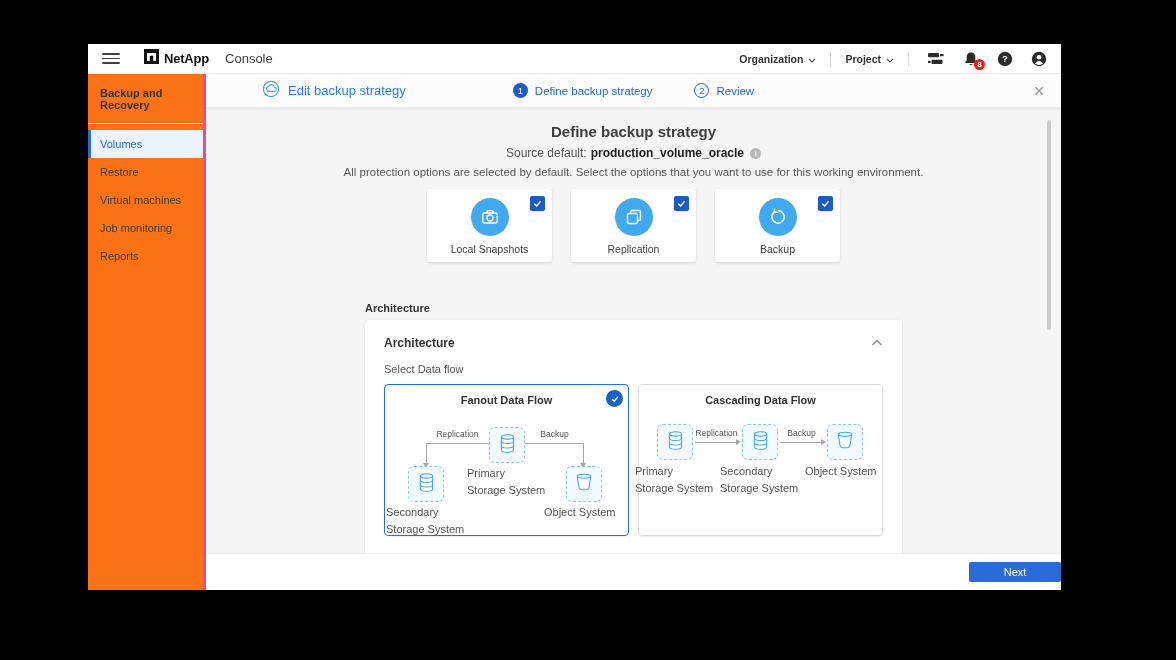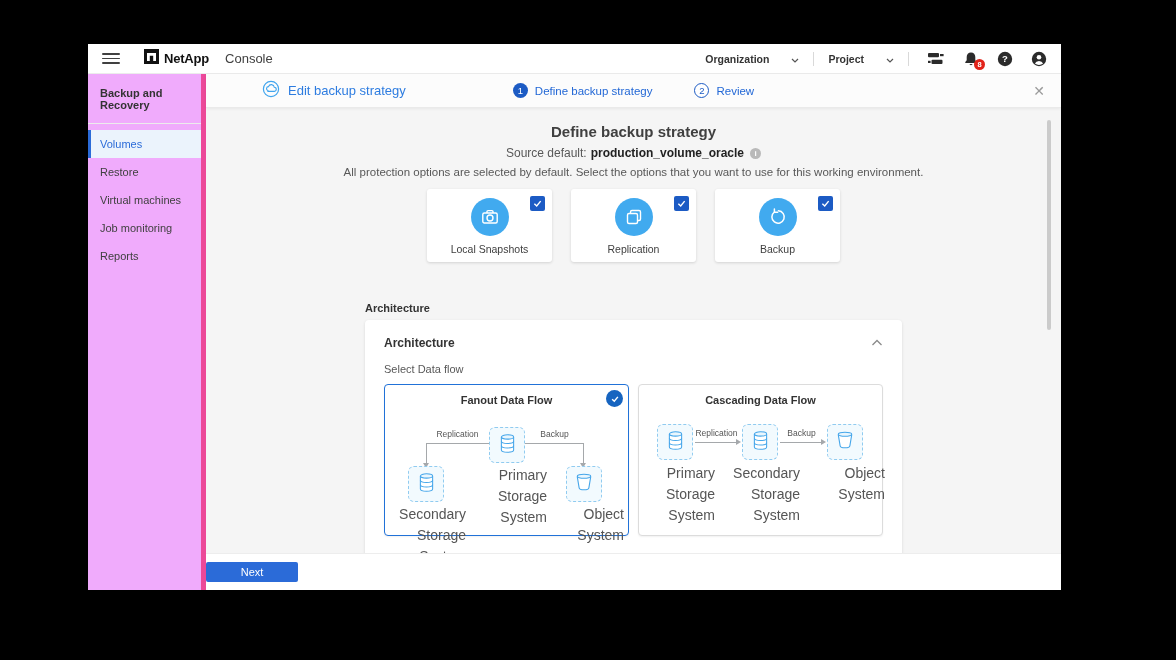--- a/index.html
+++ b/index.html
@@ -7,28 +7,28 @@
   .app { position:absolute; left:88px; top:44px; width:973px; height:546px; background:#fff; display:flex; flex-direction:column; }
 
   
   .topbar { height:30px; min-height:30px; background:#fff; border-bottom:1px solid #ececec; display:flex; align-items:center; padding:0 14px; }
   .hamburger { width:18px; height:18px; display:flex; flex-direction:column; justify-content:center; gap:3px; cursor:pointer; margin-right:24px; }
   .hamburger span { display:block; height:1.6px; background:#404040; border-radius:1px; }
   .brandwrap { display:flex; align-items:center; gap:5px; margin-right:16px; }
   .brandtext { font-size:13px; font-weight:800; color:#111; letter-spacing:-0.2px; }
   .consolelabel { font-size:13px; color:#404040; }
   .topbar-right { margin-left:auto; display:flex; align-items:center; }
-  .dropdown { display:flex; align-items:center; gap:22px; font-size:10.5px; font-weight:700; color:#333; padding:0 14px; cursor:pointer; }
+  .dropdown { display:flex; align-items:center; gap:5px; font-size:10.5px; font-weight:700; color:#333; padding:0 14px; cursor:pointer; }
   .vdiv { width:1px; height:14px; background:#d9d9d9; }
   .iconbtn { position:relative; margin-left:18px; cursor:pointer; display:flex; align-items:center; }
   .badge { position:absolute; right:-6px; bottom:-3px; min-width:11px; height:11px; border-radius:6px; background:#e2231a; color:#fff; font-size:7.5px; font-weight:700; display:flex; align-items:center; justify-content:center; padding:0 2px; }
 
   
   .appbody { flex:1; display:flex; min-height:0; }
-  .sidebar { width:118px; min-width:118px; background:#f0abfc; border-right:5px solid #ec4899; }
+  .sidebar { width:118px; min-width:118px; background:#f97316; border-right:3px solid #ec4899; }
   .sidebar-title { font-size:11px; font-weight:700; color:#333; padding:13px 12px 12px; border-bottom:1px solid #ececec; }
   .nav-item { height:28px; display:flex; align-items:center; padding-left:12px; font-size:11px; color:#404040; cursor:pointer; position:relative; }
   .nav-item.first { margin-top:6px; }
   .nav-item.active { color:#2b6bd8; background:#ebf3fc; }
   .nav-item.active::before { content:""; position:absolute; left:0; top:0; bottom:0; width:3px; background:#2b6bd8; }
 
   .main { flex:1; display:flex; flex-direction:column; min-width:0; position:relative; }
 
   
   .wizardbar { height:34px; min-height:34px; background:#fcfcfc; border-bottom:1px solid #eaeaea; box-shadow:0 1px 3px rgba(0,0,0,0.06); display:flex; align-items:center; position:relative; z-index:2; }
@@ -62,28 +62,28 @@
   .panel-title { font-size:12px; font-weight:700; color:#333; }
   .collapse-btn { cursor:pointer; display:flex; align-items:center; }
   .select-label { margin-top:13px; font-size:11px; color:#585858; }
   .flow-row { margin-top:9px; display:flex; gap:9px; }
 
   .flow-card { width:245px; height:152px; background:#fff; border:1px solid #dcdcdc; border-radius:4px; position:relative; cursor:pointer; box-shadow:0 1px 2px rgba(0,0,0,0.06); }
   .flow-card.selected { border:1px solid #2172d8; }
   .flow-title { position:absolute; top:9px; left:0; right:0; text-align:center; font-size:11px; font-weight:700; color:#333; }
   .flow-badge { position:absolute; top:5px; right:5px; width:17px; height:17px; border-radius:50%; background:#1664c0; display:flex; align-items:center; justify-content:center; }
   .node { position:absolute; width:36px; height:36px; border:1.2px dashed #90cbf0; border-radius:6px; background:#f2fafe; display:flex; align-items:center; justify-content:center; }
-  .nlabel { position:absolute; font-size:14px; color:#555; text-align:right; line-height:1.5; }
+  .nlabel { position:absolute; font-size:11px; color:#555; text-align:left; line-height:1.5; }
   .eline { position:absolute; background:#a5a8ab; }
   .elabel { position:absolute; font-size:8.5px; color:#555; text-align:center; white-space:nowrap; }
   .arr-down { position:absolute; width:0; height:0; border-left:3.5px solid transparent; border-right:3.5px solid transparent; border-top:5px solid #a5a8ab; }
   .arr-right { position:absolute; width:0; height:0; border-top:3.5px solid transparent; border-bottom:3.5px solid transparent; border-left:5px solid #a5a8ab; }
 
   
-  .footer { height:37px; min-height:37px; background:#fff; border-top:1px solid #ededed; display:flex; align-items:center; justify-content:flex-start; }
+  .footer { height:37px; min-height:37px; background:#fff; border-top:1px solid #ededed; display:flex; align-items:center; justify-content:flex-end; }
   .next-btn { width:92px; height:20px; background:#2b6bd8; color:#fff; font-size:11px; border:none; border-radius:2px; cursor:pointer; font-family:"Liberation Sans", sans-serif; }
 </style>
 </head>
 <body>
 
 <div class="app">
 
   <div class="topbar">
     <div class="hamburger">
         <span></span>

